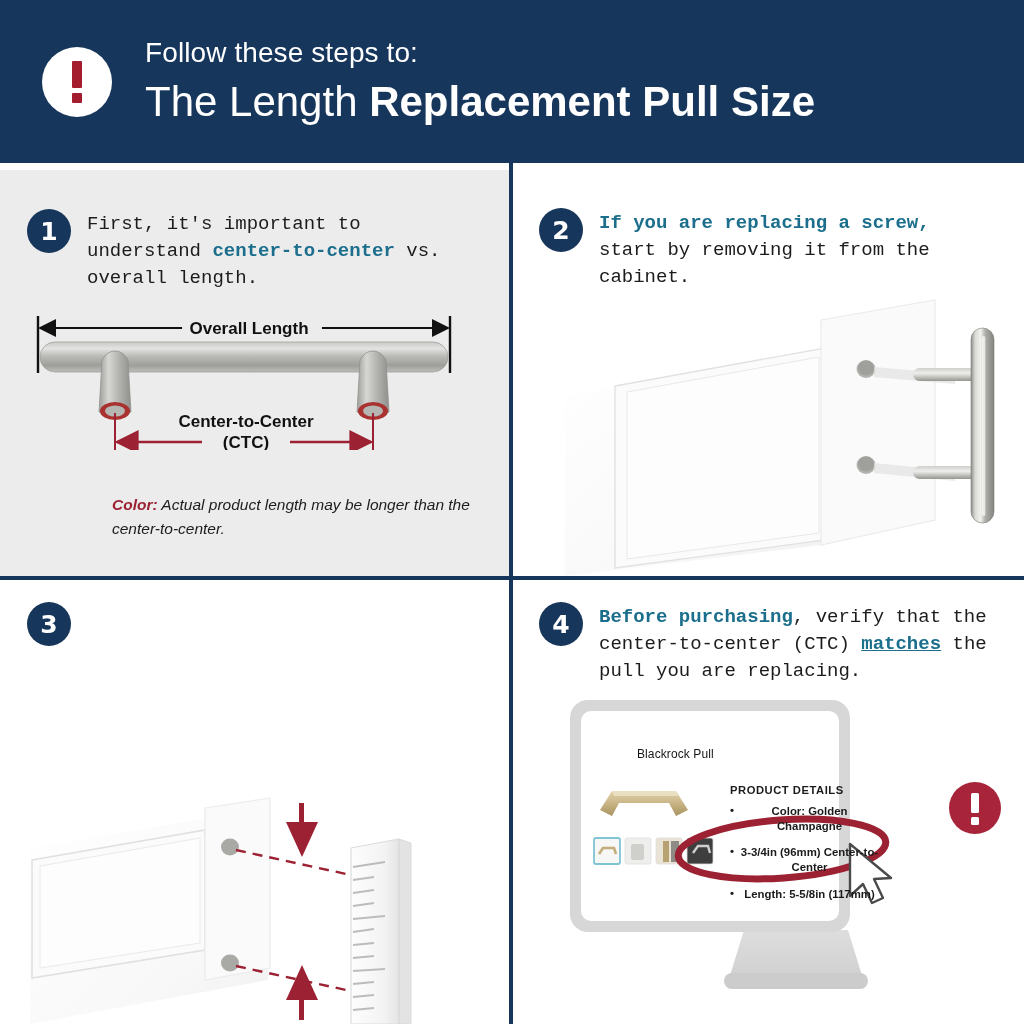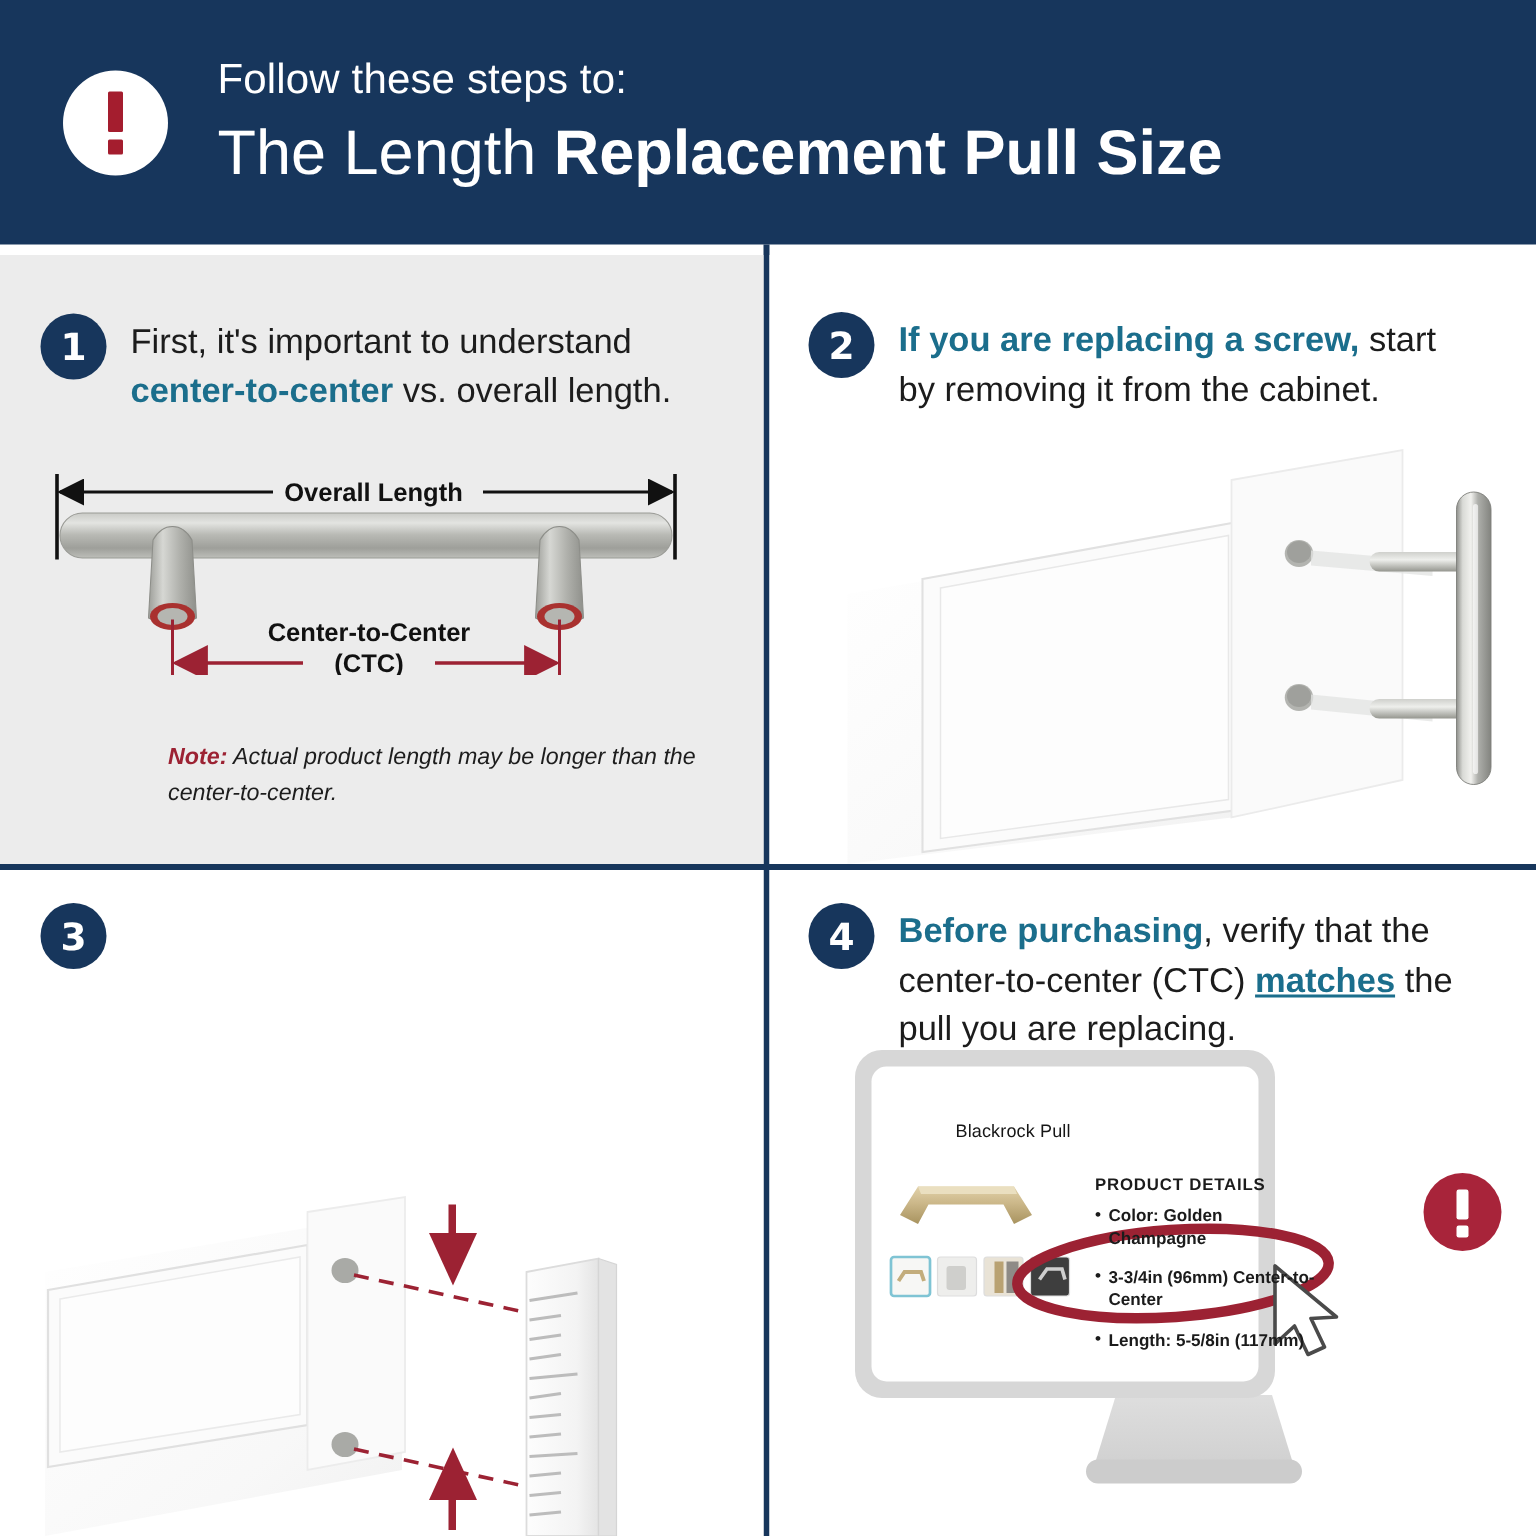--- a/index.html
+++ b/index.html
@@ -42,21 +42,21 @@
   .p4 { left:513px;top:417px;width:511px; height:444px; background:#ffffff; }
 
   
   .step-head { display:flex; align-items:flex-start; }
   .num {
     width:44px; height:44px; border-radius:50%; background:#17365c;
     color:#fff; font-size:25px; font-weight:700;
     display:flex; align-items:center; justify-content:center;
     flex:0 0 auto; font-family:"DejaVu Sans", sans-serif;
   }
-  .step-txt { margin-left:16px; font-size:23px; line-height:1.42; color:#1c1c1c; padding-top:2px; }
+  .step-txt { margin-left:16px; font-size:19px; line-height:1.42; color:#1c1c1c; padding-top:2px;font-family:Liberation Mono, monospace; }
   .accent { color:#1b6e8c; font-weight:700; }
   .accent-u { color:#1b6e8c; font-weight:700; text-decoration:underline;margin-top:44px; }
   .ital { font-style:italic; }
 
   
   .p1-head { position:absolute; left:27px; top:39px; width:450px; }
   .diagram { position:absolute; left:34px; top:140px; width:440px; height:140px; }
   .note { position:absolute; left:112px; top:323px; width:360px;
           font-size:15.5px; font-style:italic; color:#1d1d1d; line-height:1.55; }
   .note b { color:#9c2233; font-weight:700; font-style:italic; }
@@ -71,21 +71,21 @@
 
   
   .p4-head { position:absolute; left:26px; top:22px; width:470px; }
   .p4-art { position:absolute; left:55px; top:118px; width:456px; height:326px; }
 
   
   .card-title { position:absolute; left:124px; top:167px; font-size:12px; font-weight:400; color:#161616; letter-spacing:.1px;}
   .pd-label { position:absolute; left:217px; top:204px; font-size:11.2px; font-weight:700; color:#1b1b1b; letter-spacing:.55px; }
   .bullets { position:absolute; left:217px; top:224px; width:150px;
              font-size:11.4px; font-weight:700; color:#1b1b1b; line-height:1.33; }
-  .bullets li { list-style:none; margin-bottom:11px; position:relative; padding-left:9px; }
+  .bullets li { list-style:none; margin-bottom:11px; position:relative; padding-left:9px;text-align:center; }
   .bullets li:before { content:"•"; position:absolute; left:0; top:-1px; }
 </style>
 </head>
 <body>
 
 <div class="page">
 
   <div class="header">
     <div class="hdr-badge">
       <div class="hdr-bang">
@@ -158,21 +158,21 @@
         <line x1="81" y1="103" x2="81" y2="140" stroke="#9c2233" stroke-width="2"></line>
         <line x1="339" y1="103" x2="339" y2="140" stroke="#9c2233" stroke-width="2"></line>
 
         <text x="212" y="117" text-anchor="middle" font-family="Liberation Sans, sans-serif" font-size="17" font-weight="700" fill="#111">Center-to-Center</text>
         <text x="212" y="138" text-anchor="middle" font-family="Liberation Sans, sans-serif" font-size="17" font-weight="700" fill="#111">(CTC)</text>
 
         <line x1="83" y1="132" x2="168" y2="132" stroke="#9c2233" stroke-width="2.4" marker-start="url(#ar-rd-s)"></line>
         <line x1="256" y1="132" x2="337" y2="132" stroke="#9c2233" stroke-width="2.4" marker-end="url(#ar-rd)"></line>
       </svg>
 
-      <div class="note"><b>Note:</b><span class="ital"> Actual product length may be longer than the center-to-center.</span></div>
+      <div class="note"><b>Color:</b><span class="ital"> Actual product length may be longer than the center-to-center.</span></div>
     </div>
 
     <div class="panel p2">
       <div class="p2-head step-head">
         <div class="num">2</div>
         <div class="step-txt"><span class="accent">If you are replacing a screw,</span><span> start by removing it from the cabinet.</span></div>
       </div>
 
       <svg class="p2-art" viewBox="0 0 461 286">
         <defs>

